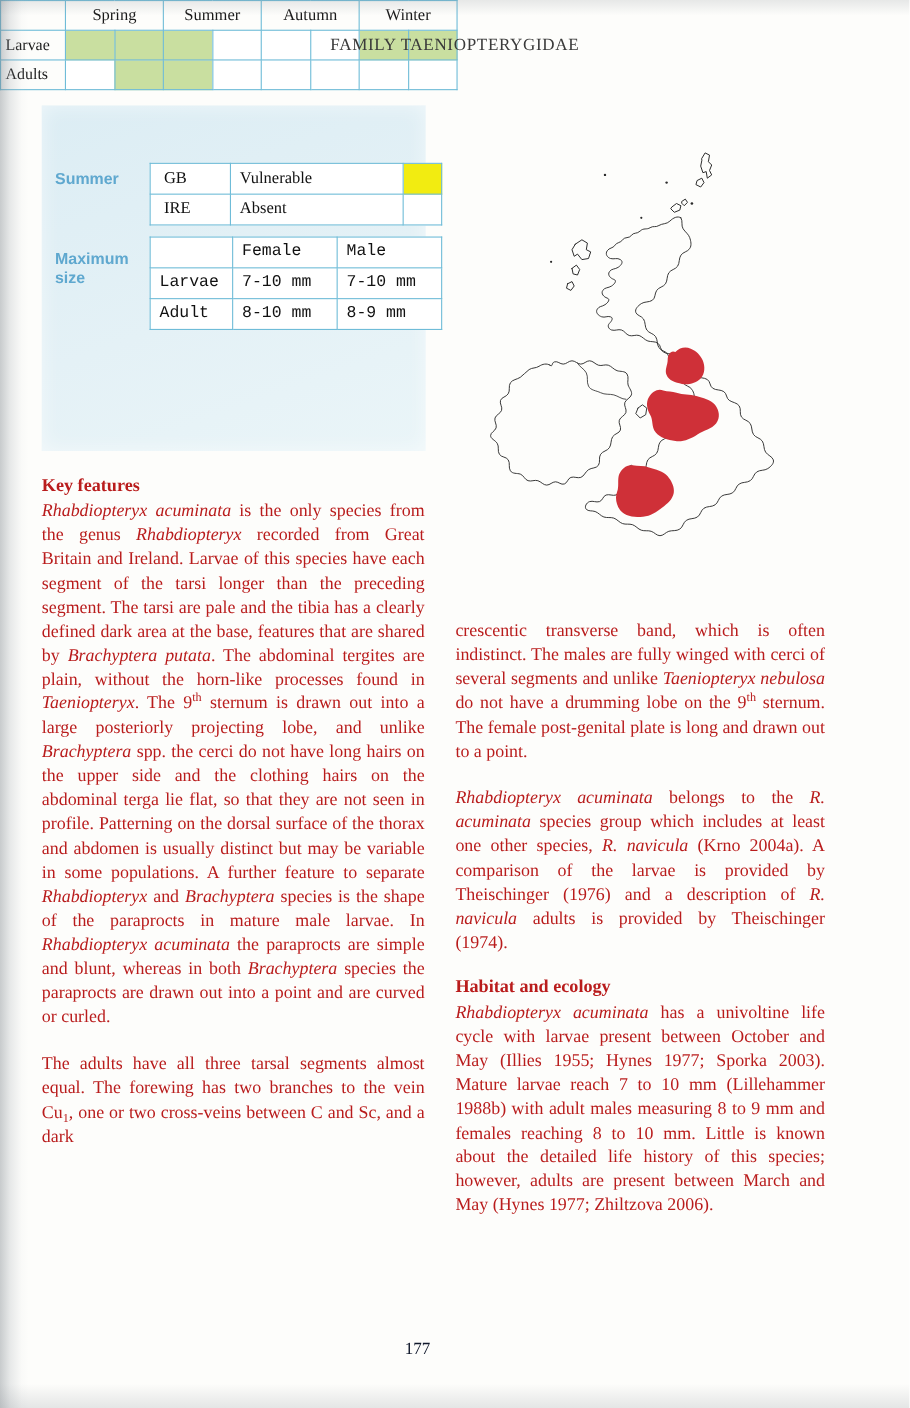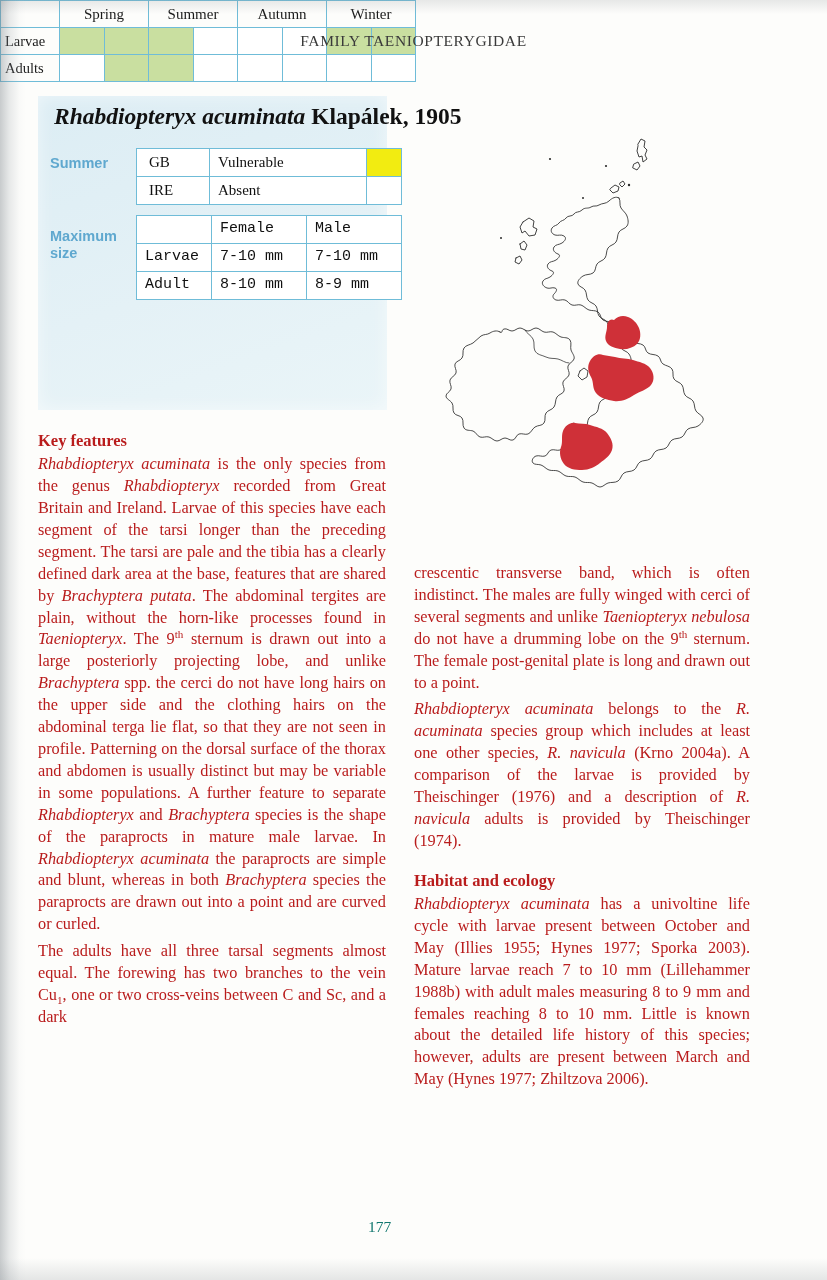--- a/index.html
+++ b/index.html
@@ -190,54 +190,50 @@
 
   .section-head {
     font-weight: bold;
     font-size: 16.5px;
     margin: 0 0 1px 0;
     text-align: left;
     font-family: "Liberation Serif", "DejaVu Serif", serif;
   }
   .para { margin: 0; text-align: justify; }
   .para + .para { margin-top: 0; }
-  .para.spaced { margin-top: 5px; }
+  .para.spaced { margin-top: 21px; }
   .section-head.spaced { margin-top: 18px; }
   i, .it { font-style: italic; }
   sup { font-size: 0.68em; vertical-align: super; line-height: 0; }
   sub { font-size: 0.68em; vertical-align: sub; line-height: 0; }
 
   .folio {
     position: absolute;
     left: 0;
     top: 1218px;
     width: 759px;
     text-align: center;
     font-size: 15.5px;
-    color: #0f766e;
+    color: #0f172a;
     font-family: "Liberation Serif", "DejaVu Serif", serif;
   }
 </style>
 </head>
 <body>
 
 <div class="page">
 
   <div class="scan-shadow-left"></div>
   <div class="scan-shadow-top"></div>
   <div class="scan-shadow-bottom"></div>
 
   <div class="running-head">FAMILY TAENIOPTERYGIDAE</div>
 
   <div class="header-panel"></div>
 
-  <div class="species-title">
-    <span class="genus-sp">Rhabdiopteryx acuminata</span>
-    <span class="authority">Klapálek, 1905</span>
-  </div>
 
   <div class="side-label status-label">Summer</div>
   <div class="side-label maxsize-label">Maximum size</div>
 
   <table class="spec status-table">
     <tbody>
       <tr>
         <td class="region">GB</td>
         <td class="value">Vulnerable</td>
         <td class="swatch swatch-vulnerable"></td>

